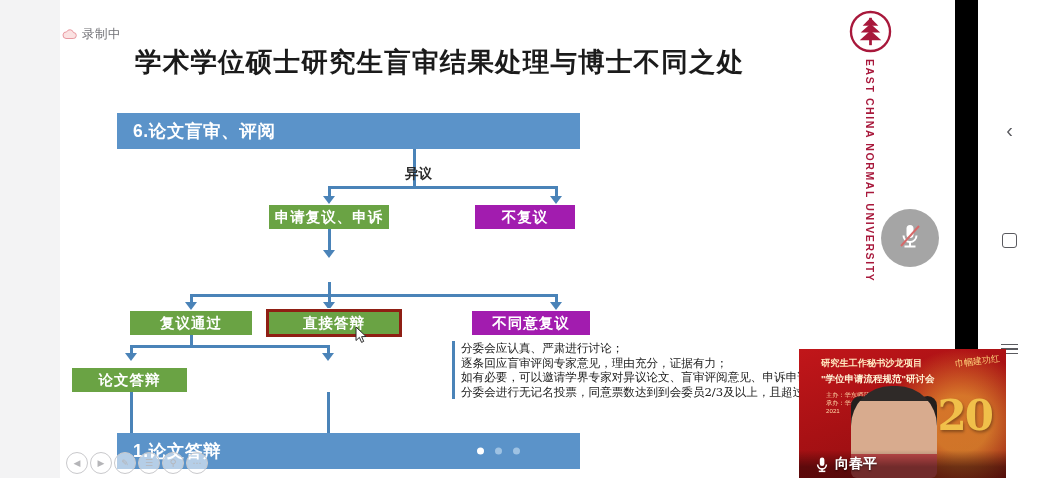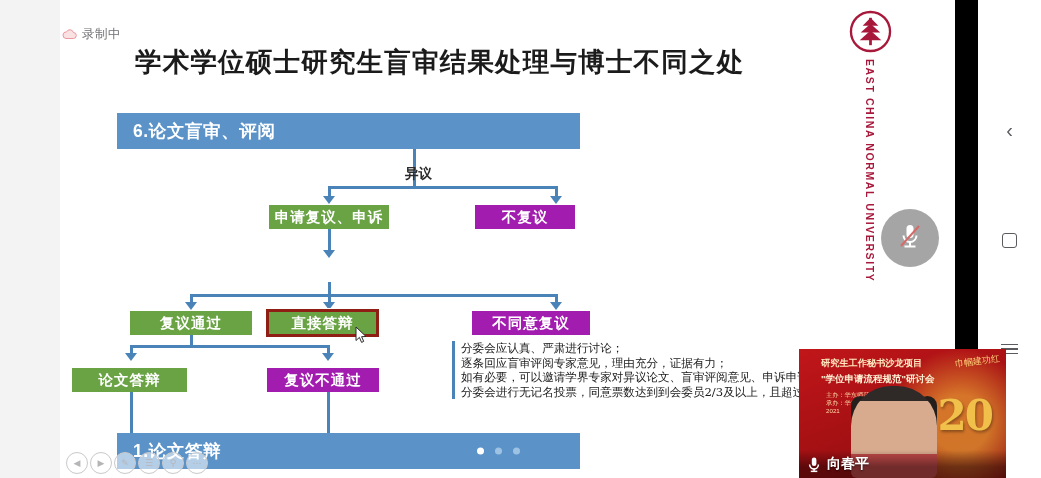--- a/index.html
+++ b/index.html
@@ -257,21 +257,21 @@
   .vt-hairL, .vt-hairR {
     position: absolute; bottom: 16px; width: 19px; height: 66px;
     background: #241f1d; border-radius: 10px 10px 4px 4px;
   }
   .vt-hairL { left: 52px; }
   .vt-hairR { left: 119px; }
   .vt-namebar {
     position: absolute; left: 0; bottom: 0;
     width: 100%; height: 28px;
     display: flex; align-items: center; gap: 6px;
-    padding-left: 8px;
+    padding-left: 16px;
     background: linear-gradient(180deg, rgba(0,0,0,0) 0%, rgba(0,0,0,0.42) 60%);
     z-index: 5;
   }
   .vt-name {
     color: #ffffff; font-size: 14px; font-weight: 700;
     text-shadow: 0 1px 2px rgba(0,0,0,0.6);
   }
   .mic-small { width: 14px; height: 17px; }
 
   
@@ -331,39 +331,36 @@
     <div class="ln v" style="left:130px; top:294px; height:10px;"></div>
     <div class="ln v" style="left:268px; top:294px; height:10px;"></div>
     <div class="ln v" style="left:495px; top:294px; height:10px;"></div>
     <div class="arrow-down" style="left:125px; top:302px;"></div>
     <div class="arrow-down" style="left:263px; top:302px;"></div>
     <div class="arrow-down" style="left:490px; top:302px;"></div>
 
     <div class="fbox green" style="left:70px; top:311px; width:122px; height:24px;">
       <span>复议通过</span>
     </div>
-    <div class="fbox green sel" style="left:206px; top:309px; width:113px; height:28px;">
+    <div class="fbox green sel" style="left:206px; top:309px; width:136px; height:28px;">
       <span>直接答辩</span>
     </div>
     <div class="fbox orange" style="left:412px; top:311px; width:118px; height:24px;">
       <span>不同意复议</span>
     </div>
 
     <div class="ln v" style="left:130px; top:335px; height:12px;"></div>
     <div class="ln h" style="left:70px; top:345px; width:200px;"></div>
     <div class="ln v" style="left:70px; top:345px; height:10px;"></div>
     <div class="ln v" style="left:267px; top:345px; height:10px;"></div>
     <div class="arrow-down" style="left:65px; top:353px;"></div>
     <div class="arrow-down" style="left:262px; top:353px;"></div>
 
     <div class="fbox green" style="left:12px; top:368px; width:115px; height:24px;">
       <span>论文答辩</span>
-    </div>
-    <div class="fbox orange" style="left:207px; top:368px; width:112px; height:24px;">
-      <span>复议不通过</span>
     </div>
 
     <div class="ln v" style="left:70px; top:392px; height:41px;"></div>
     <div class="ln v" style="left:267px; top:392px; height:41px;"></div>
 
     <div class="note">
       <span class="note-line">分委会应认真、严肃进行讨论；</span>
       <span class="note-line">逐条回应盲审评阅专家意见，理由充分，证据有力；</span>
       <span class="note-line">如有必要，可以邀请学界专家对异议论文、盲审评阅意见、申诉申请进行审</span>
       <span class="note-line">分委会进行无记名投票，同意票数达到到会委员2/3及以上，且超过全体委</span>

